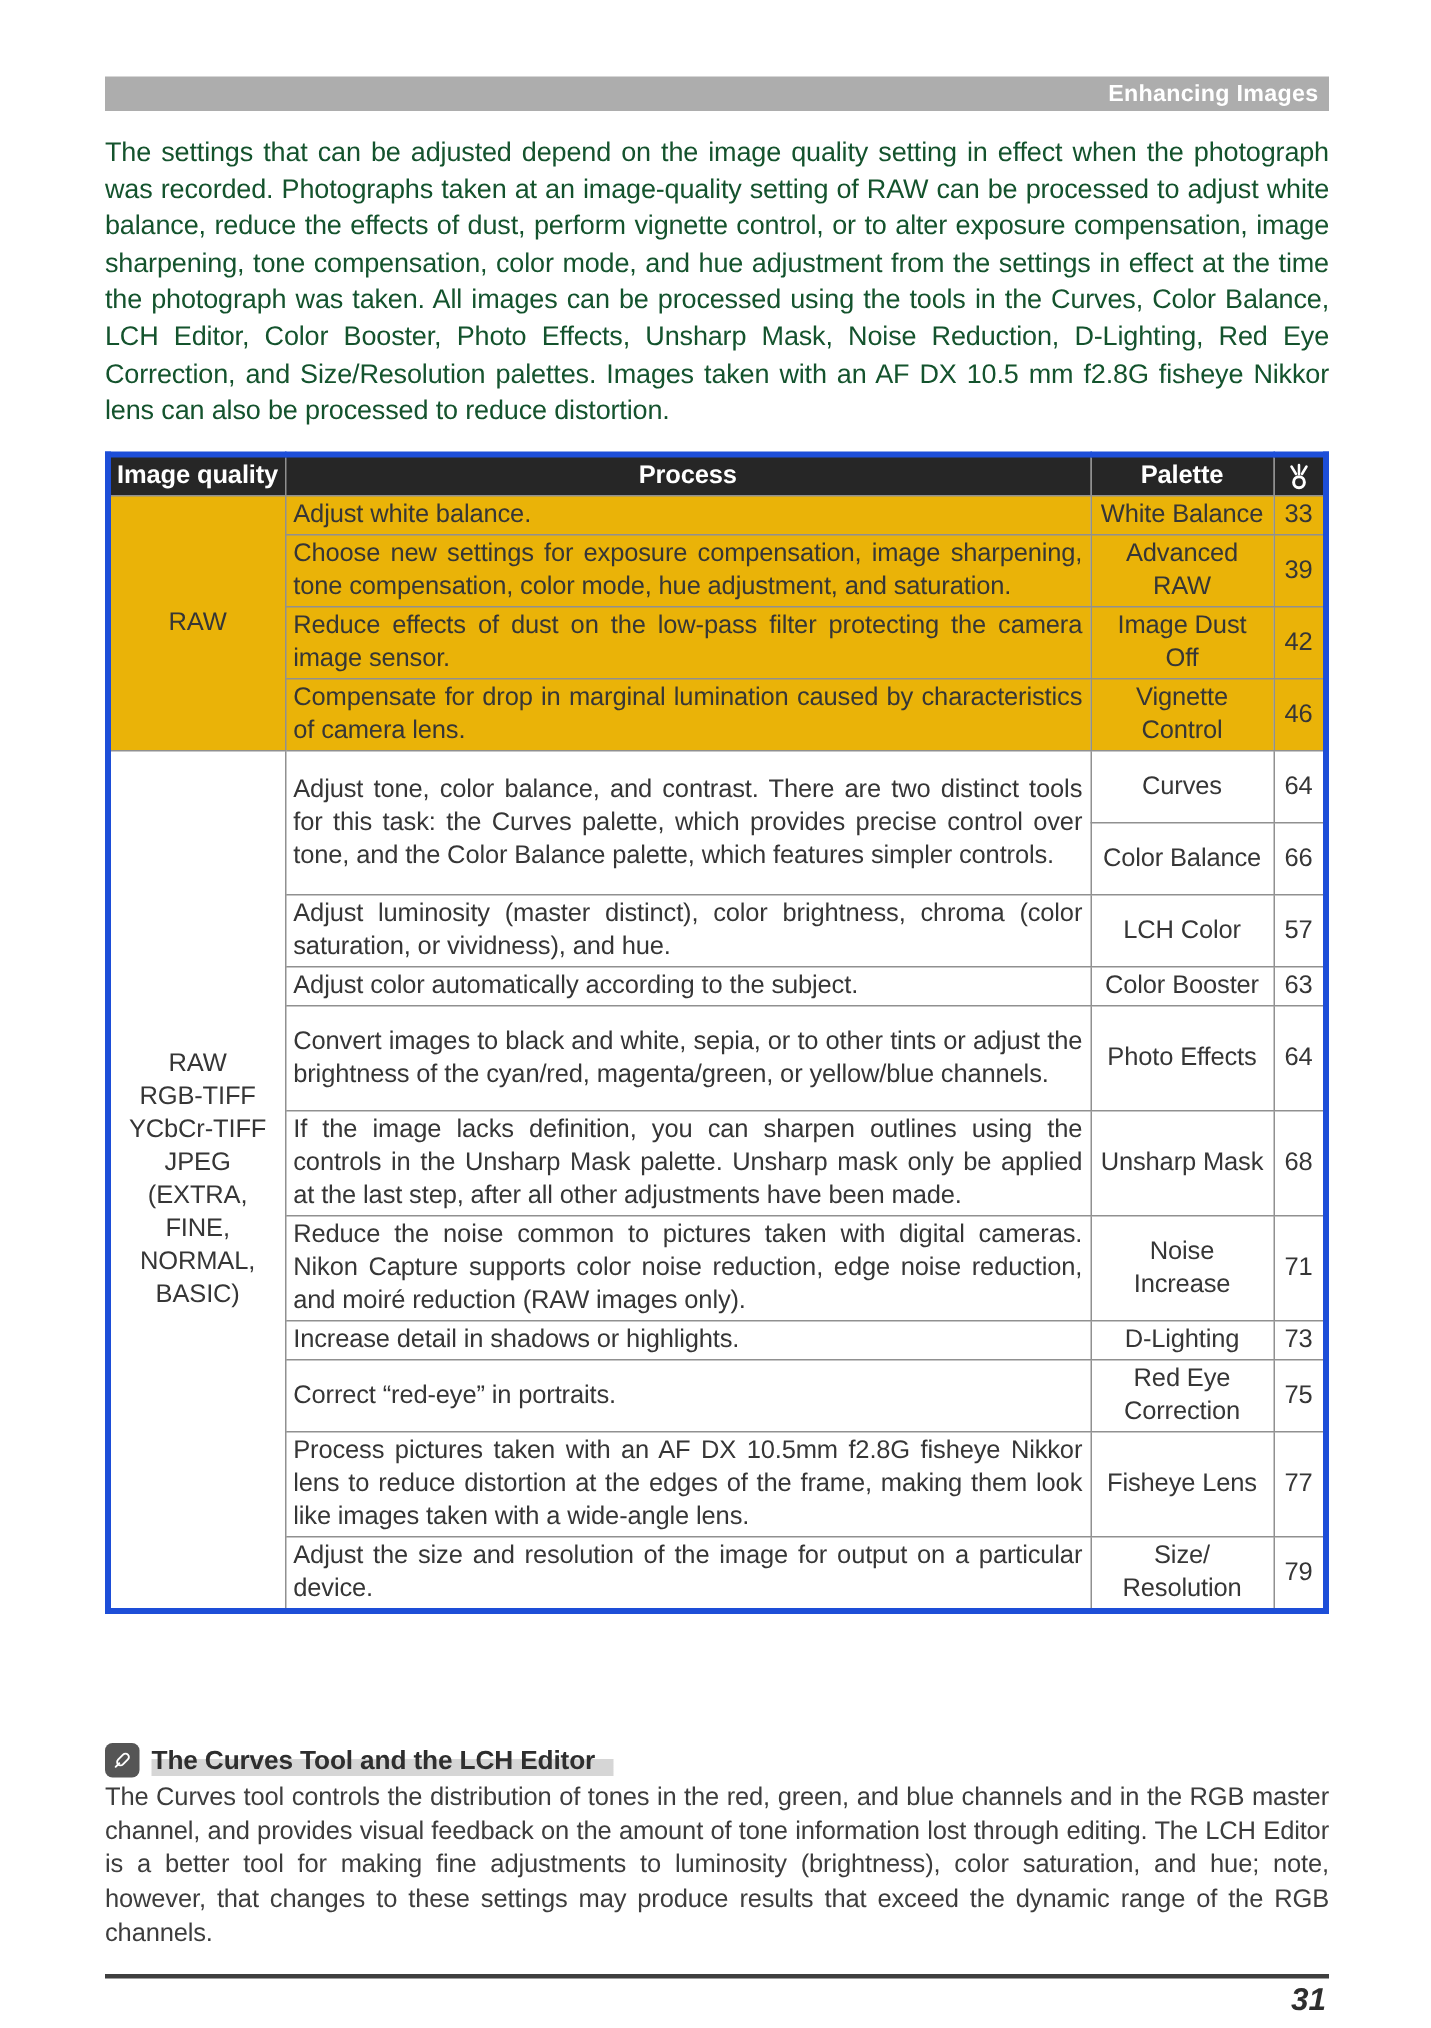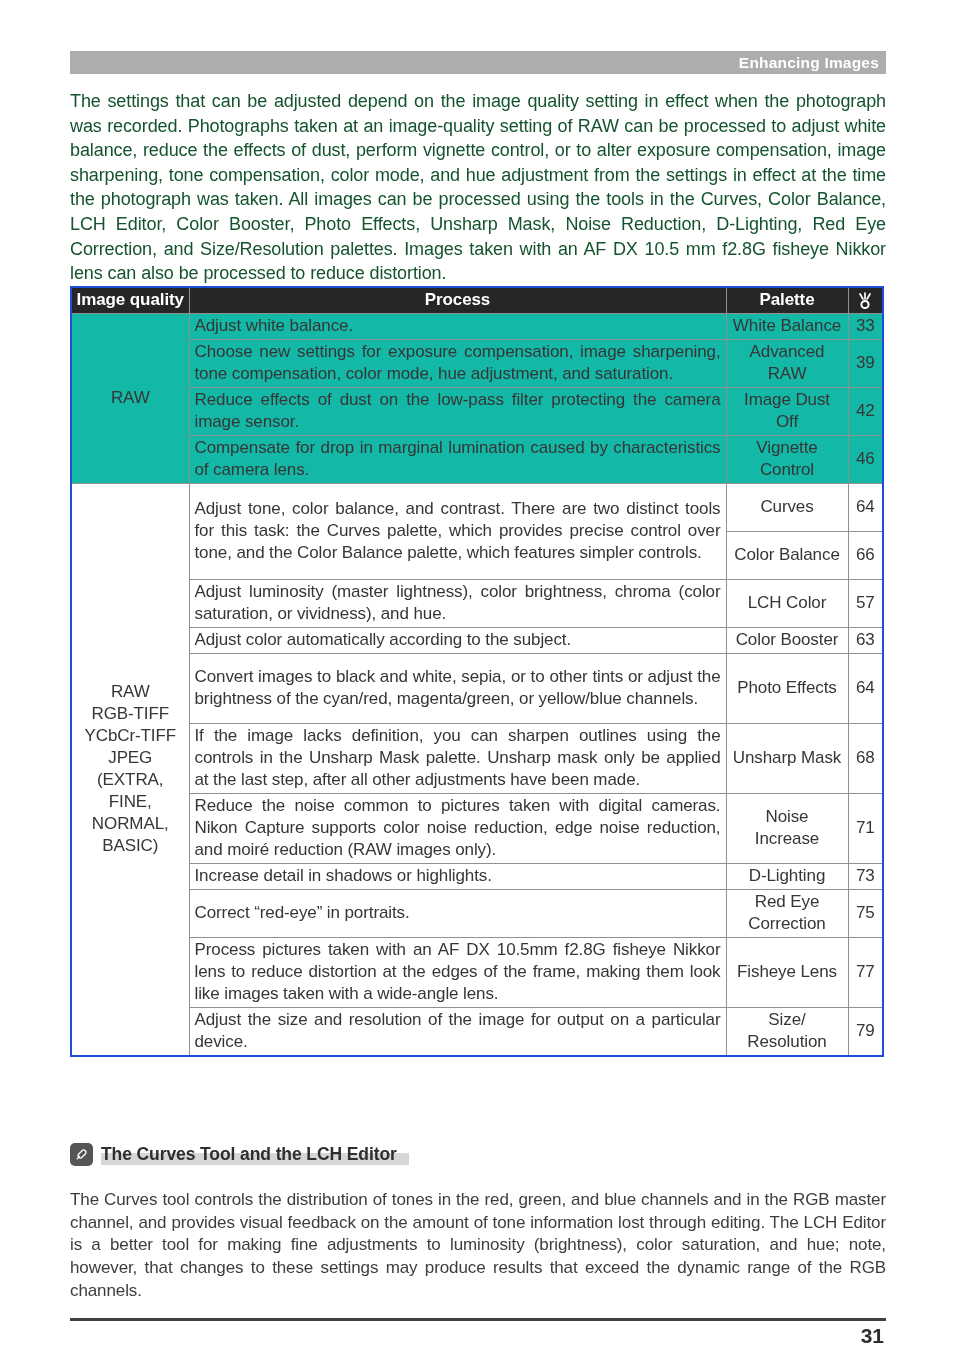--- a/index.html
+++ b/index.html
@@ -19,67 +19,67 @@
   .band .label{color:#ffffff;font-weight:bold;font-size:15.5px;letter-spacing:.2px;}
 
   
   .intro{
     margin-top:15px;font-size:18px;line-height:24.6px;
     text-align:justify;color:#14532d;letter-spacing:-0.1px;
   }
 
   
   table.settings{
-    border-collapse:collapse;table-layout:fixed;
-    width:812px;border:2px solid #1d4ed8;
+    margin-top:15px;border-collapse:collapse;table-layout:fixed;
+    width:812px;border:4px solid #1d4ed8;
   }
   table.settings col.c-iq{width:118px;}
   table.settings col.c-proc{width:537px;}
   table.settings col.c-pal{width:122px;}
   table.settings col.c-pg{width:35px;}
   table.settings th,table.settings td{
     border:1px solid #909090;font-size:17px;line-height:22px;
     padding:1px 5px 2px 5px;letter-spacing:-0.1px;color:#363636;
   }
   table.settings th{
     background:#262626;color:#ffffff;font-weight:bold;
     text-align:center;height:25px;padding:0 4px;
   }
   td.iq{text-align:center;vertical-align:middle;white-space:pre-line;}
   td.proc{text-align:justify;vertical-align:middle;}
   td.pal{text-align:center;vertical-align:middle;white-space:pre-line;}
   td.pg{text-align:center;vertical-align:middle;}
-  tr.g1 td{background:#14b8a6;}
+  tr.g1 td{background:#eab308;}
   td.h1{height:22px;}   
   td.h2{height:44px;}   
   td.h3{height:66px;}   
   .th-icon{display:inline-block;vertical-align:middle;}
 
   
   .note{margin-top:86px;}
   .note-head{display:flex;align-items:center;gap:8px;margin-top:24px;}
   .note-icon{
     width:23px;height:23px;background:#555555;border-radius:5px;
     display:flex;align-items:center;justify-content:center;flex:none;
   }
   .note-title{
     font-weight:bold;font-size:17.5px;color:#2e2e2e;
     background:linear-gradient(to bottom,transparent 45%,#d6d6d6 45%);
     padding-right:12px;letter-spacing:-0.1px;
   }
   .note-body{
-    margin-top:23px;font-size:17px;line-height:22.8px;
+    margin-top:2px;font-size:17px;line-height:22.8px;
     text-align:justify;color:#3d3d3d;letter-spacing:-0.1px;
   }
 
   
   .footer-rule{margin-top:15px;height:3px;background:#3f3f3f;}
   .page-num{
     text-align:right;margin-top:3px;font-size:21px;
-    font-weight:bold;color:#2e2e2e;padding-right:2px;
+    font-weight:bold;font-style:italic;color:#2e2e2e;padding-right:2px;
   }
 </style>
 </head>
 <body>
 
 <div class="content">
 
   <div class="band">
     <span class="label">Enhancing Images</span>
   </div>
@@ -141,21 +141,21 @@
 BASIC)</td>
       <td class="proc" rowspan="2">Adjust tone, color balance, and contrast.  There are two distinct tools for this task: the Curves palette, which provides precise control over tone, and the Color Balance palette, which features simpler controls.</td>
       <td class="pal h2">Curves</td>
       <td class="pg">64</td>
     </tr>
     <tr>
       <td class="pal h2">Color Balance</td>
       <td class="pg">66</td>
     </tr>
     <tr>
-      <td class="proc h2">Adjust luminosity (master lightness), color brightness, chroma (color saturation, or vividness), and hue.</td>
+      <td class="proc h2">Adjust luminosity (master distinct), color brightness, chroma (color saturation, or vividness), and hue.</td>
       <td class="pal">LCH Color</td>
       <td class="pg">57</td>
     </tr>
     <tr>
       <td class="proc h1">Adjust color automatically according to the subject.</td>
       <td class="pal">Color Booster</td>
       <td class="pg">63</td>
     </tr>
     <tr>
       <td class="proc h3">Convert images to black and white, sepia, or to other tints or adjust the brightness of the cyan/red, magenta/green, or yellow/blue channels.</td>

